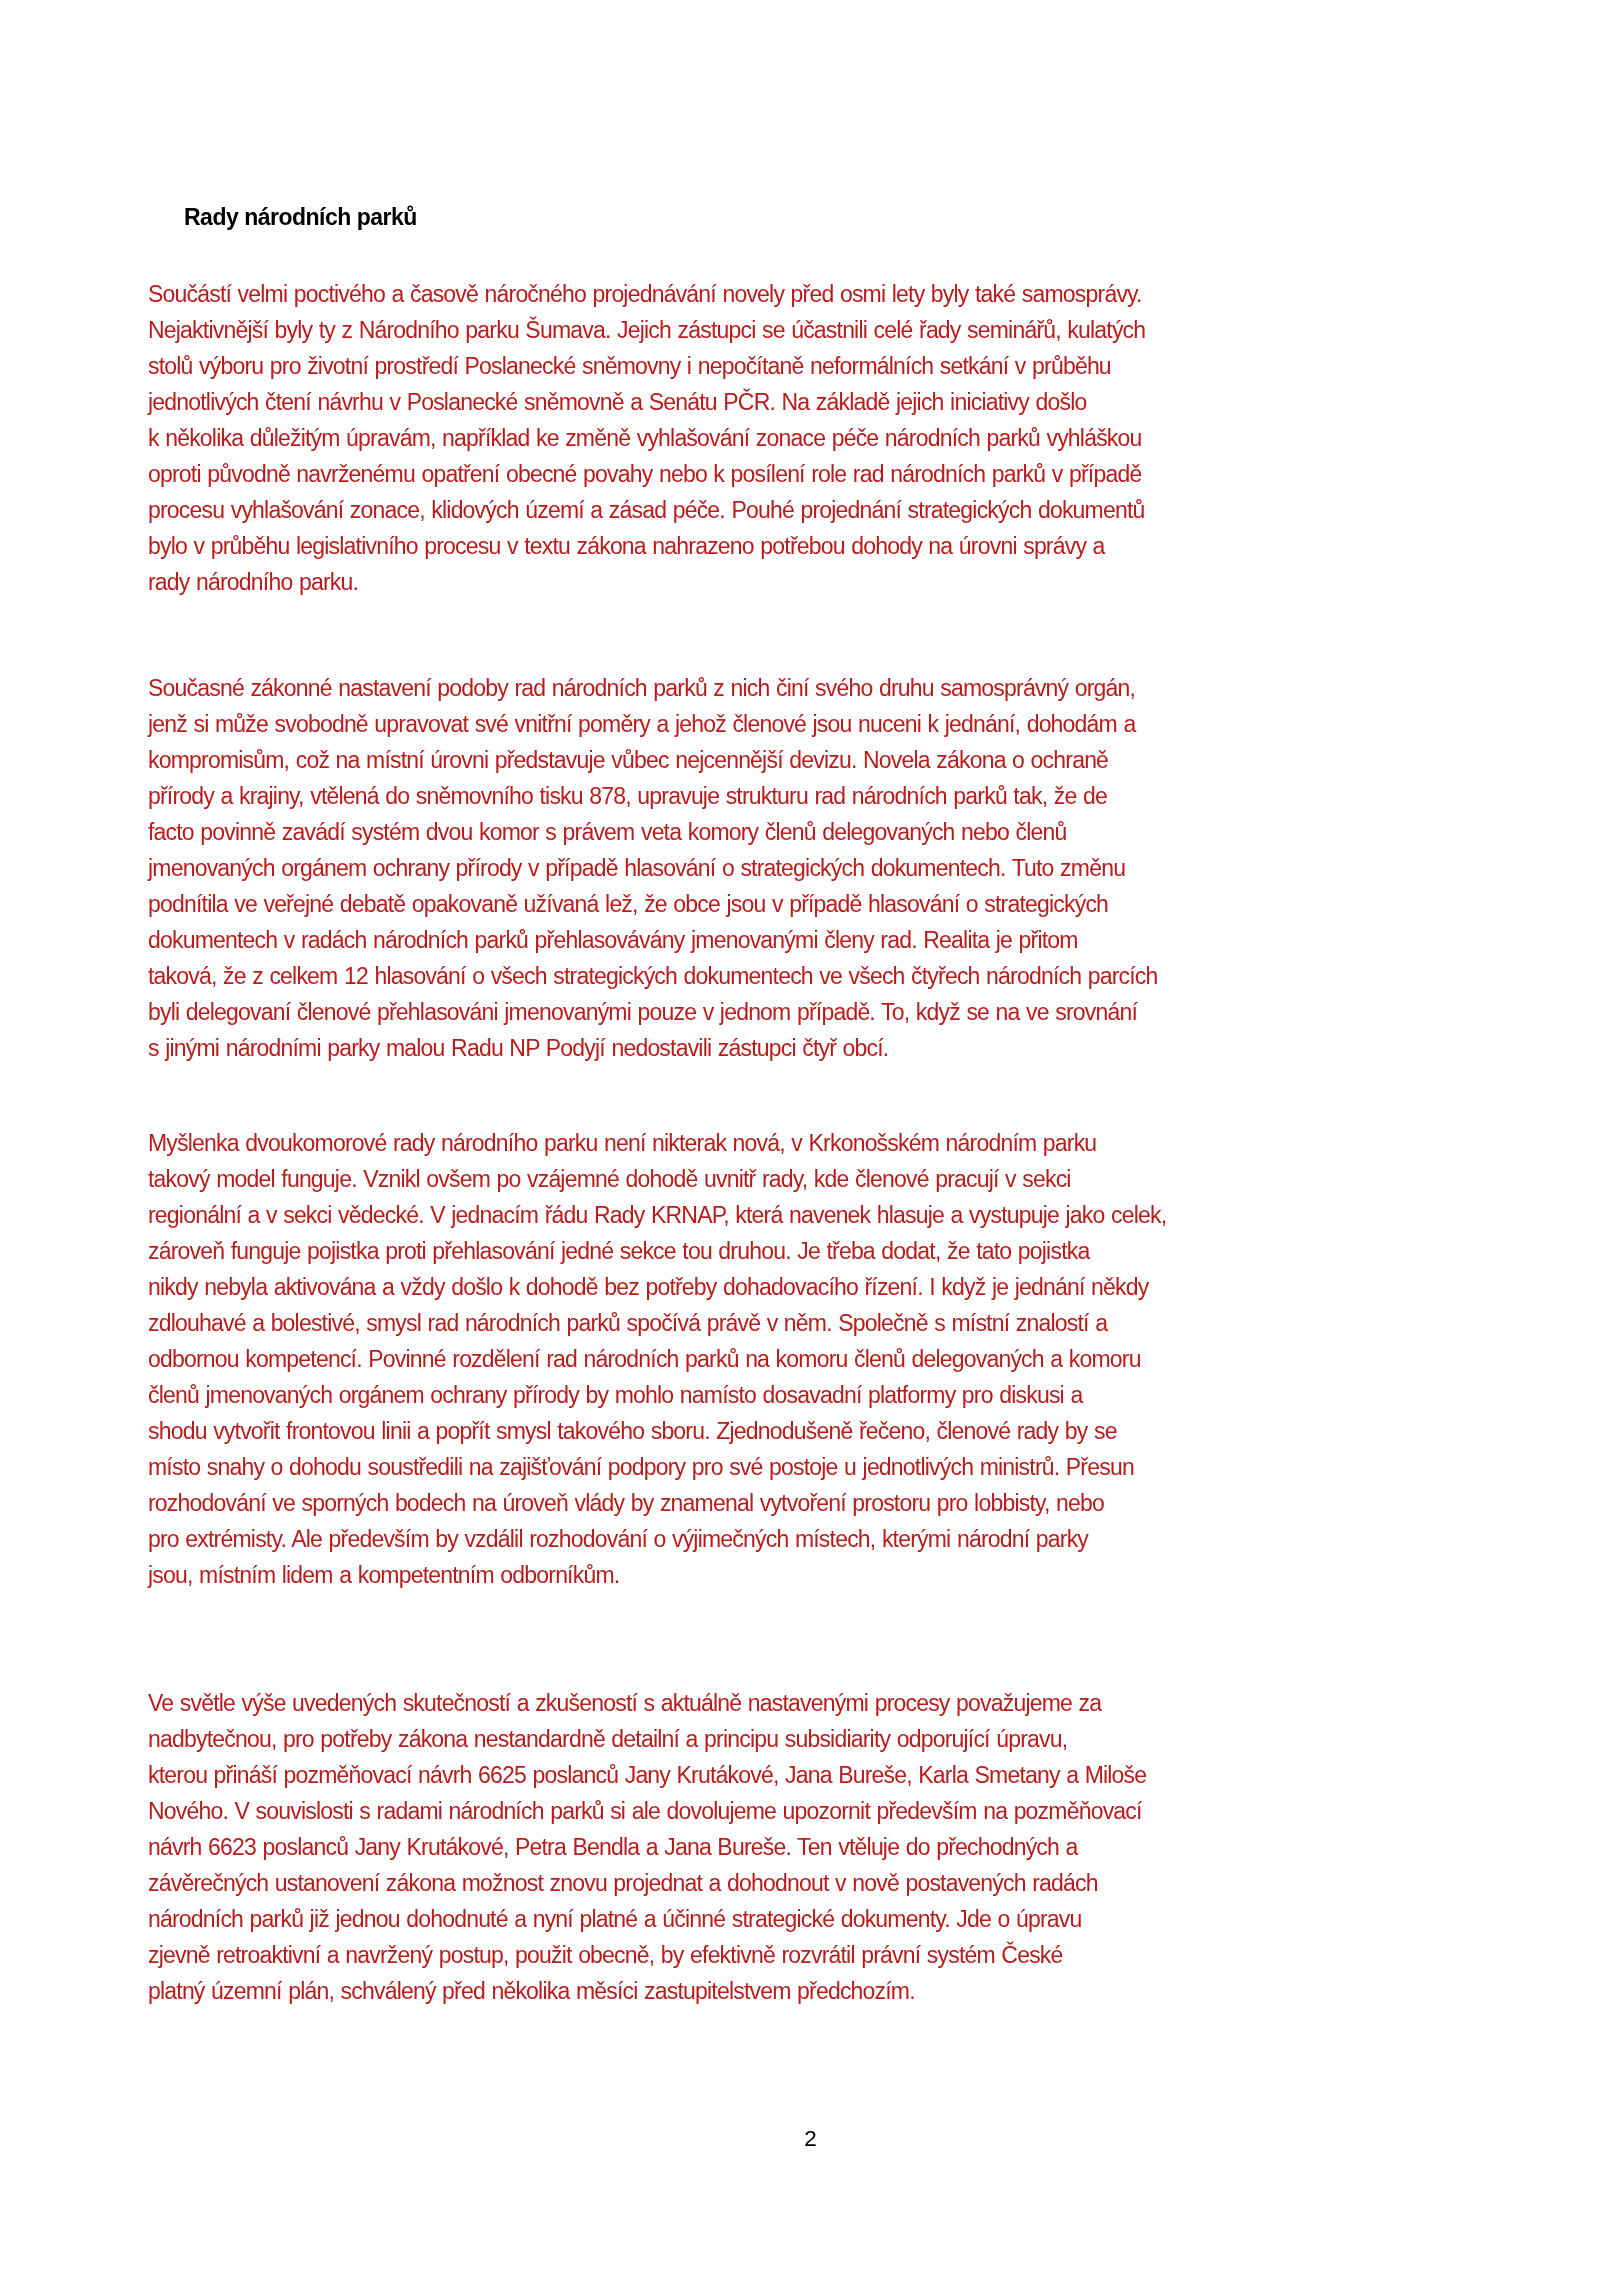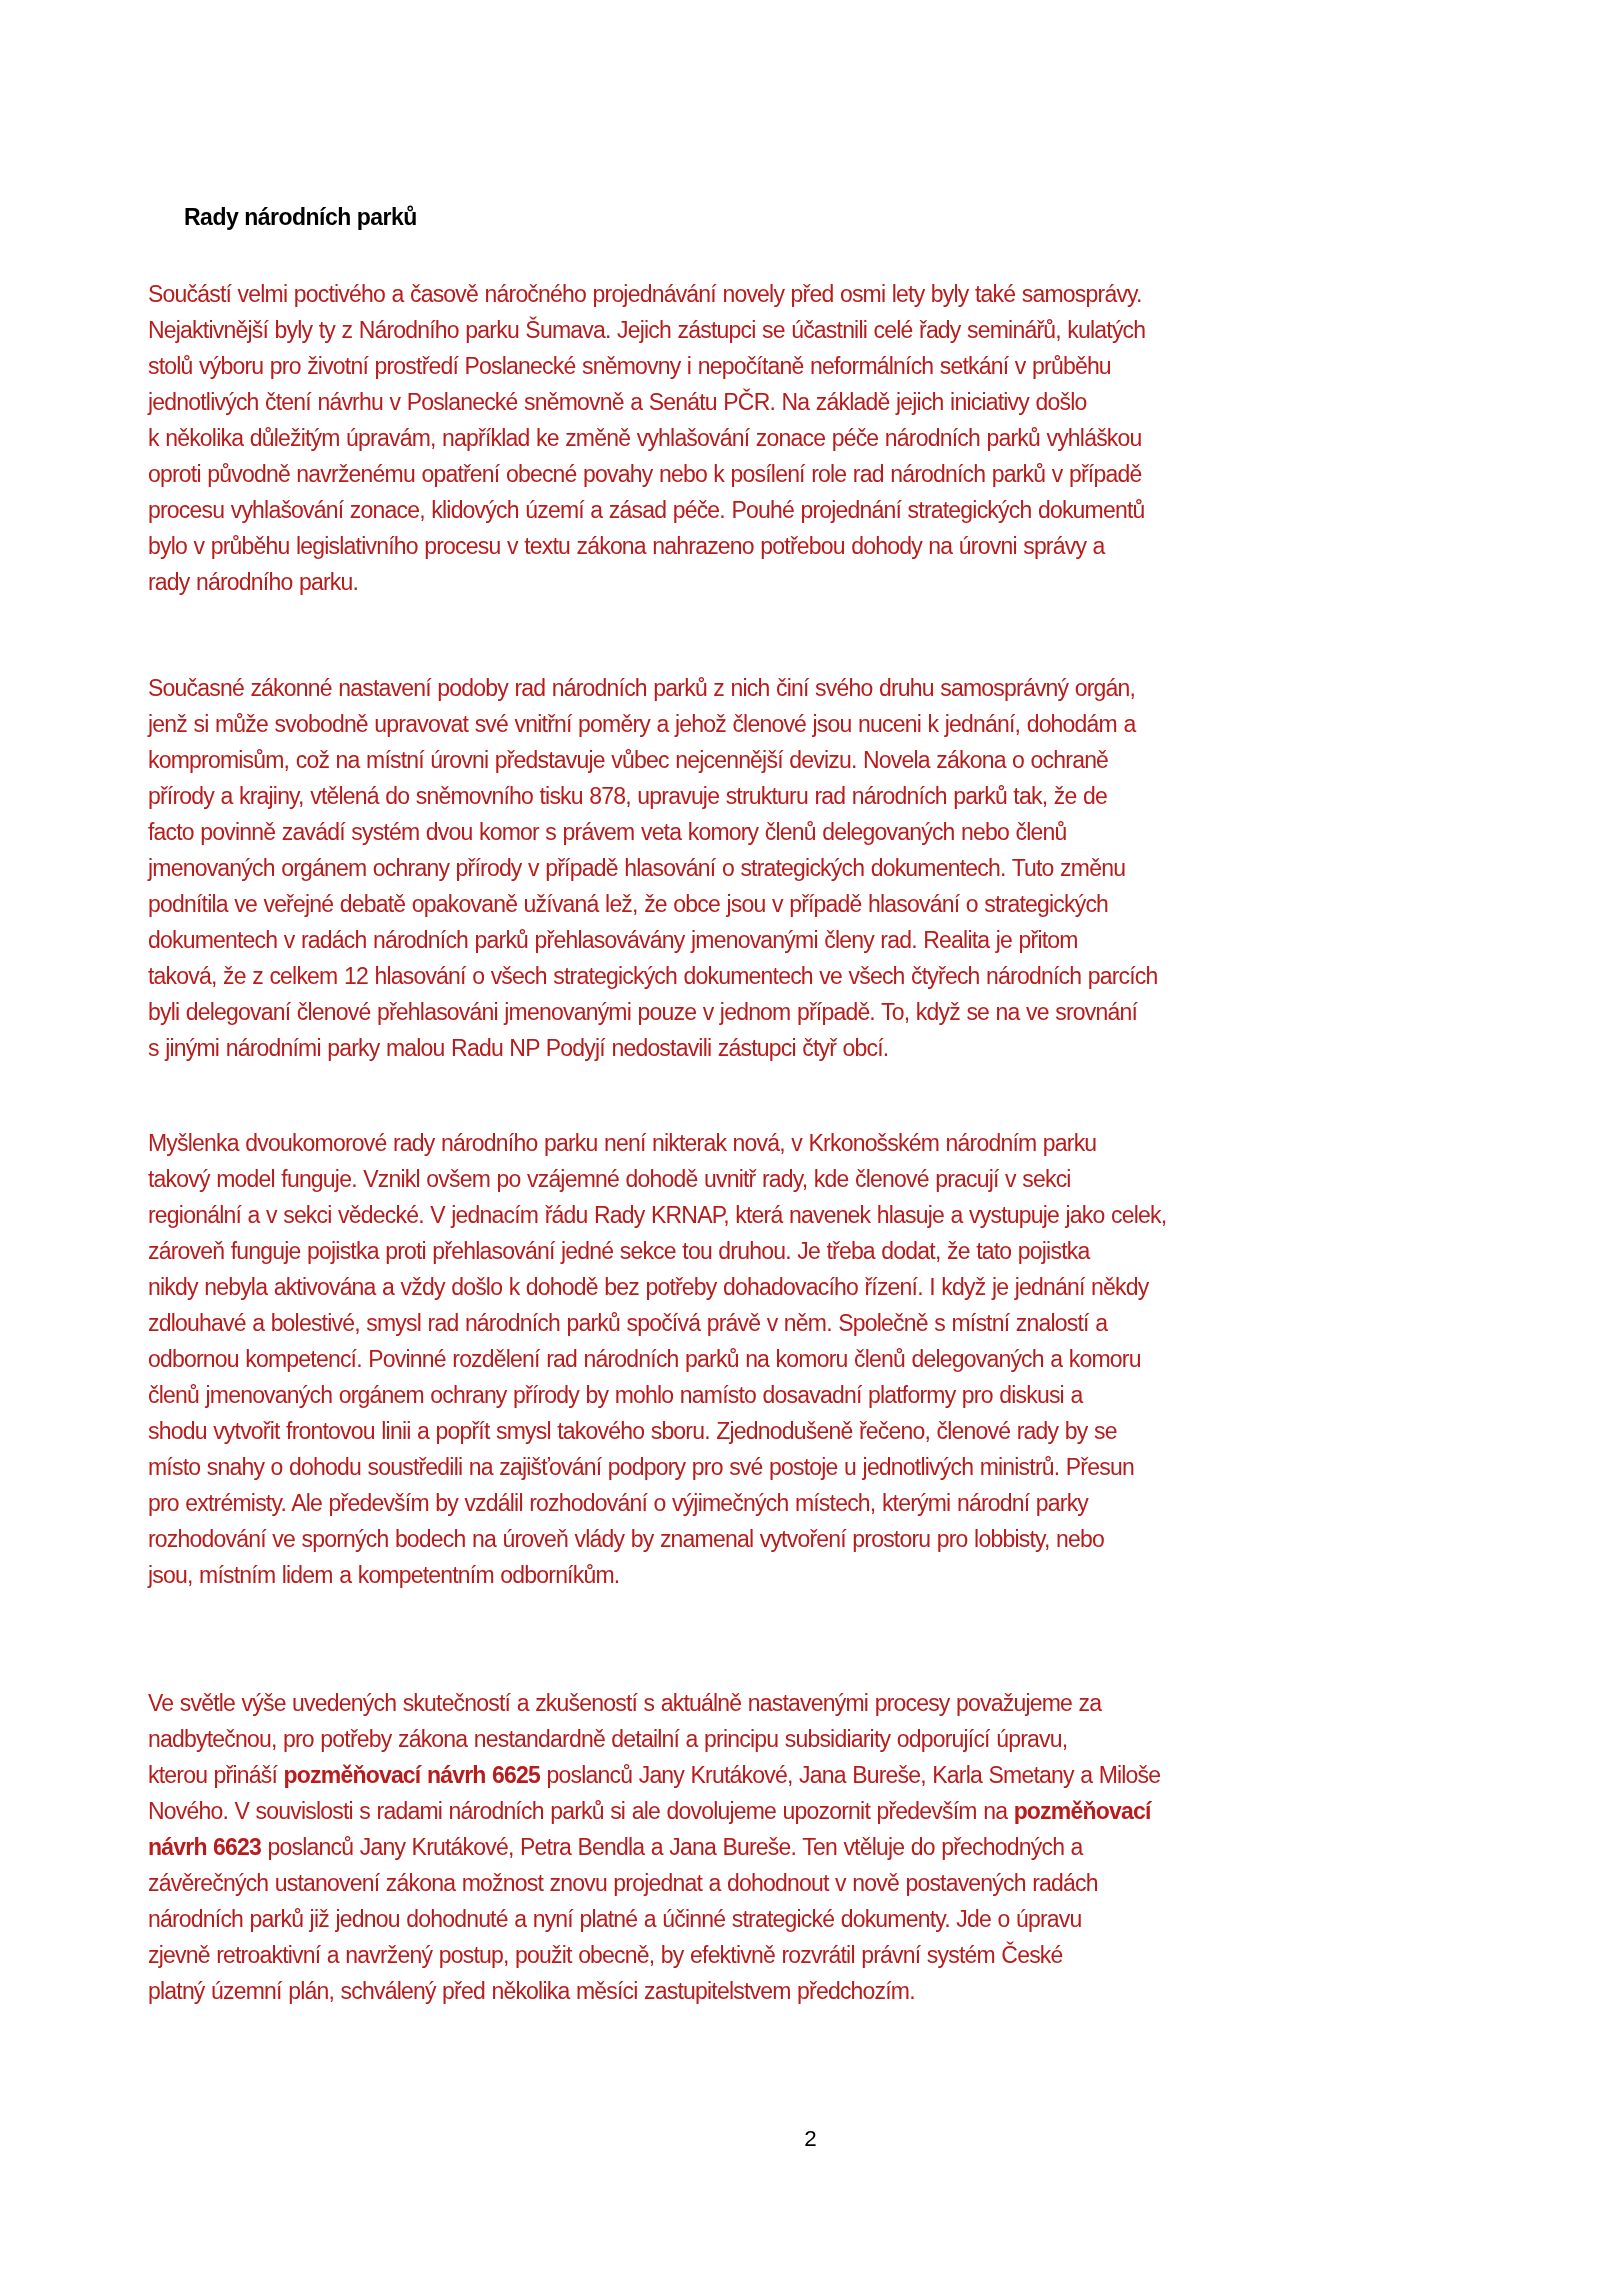--- a/index.html
+++ b/index.html
@@ -11,21 +11,21 @@
     font-size: 23px; line-height: 36px; color: #000; letter-spacing: -0.5px;
     white-space: nowrap;
     margin-left: 36px;
   }
   .para {
     position: absolute; left: 148px; width: 1334px;
     font-family: "Liberation Sans", sans-serif; font-size: 23px;
     line-height: 36px; color: #b91c1c; letter-spacing: -0.8px; word-spacing: 0.9px;
   }
   .line { display: block; white-space: nowrap; height: 36px; }
-  .line b { font-weight: bold; }
+  .line b { font-weight: normal; }
   .p1 { top: 276px; }
   .p2 { top: 670px; }
   .p3 { top: 1125px; }
   .p4 { top: 1685px; }
   .pagenum {
     position: absolute; left: 0; width: 1621px; top: 2121px; text-align: center;
     font-family: "Liberation Sans", sans-serif; font-size: 22.4px; line-height: 36px; color: #000;
   }
 </style>
 </head>
@@ -62,22 +62,22 @@
       <span class="line"><span>Myšlenka dvoukomorové rady národního parku není nikterak nová, v Krkonošském národním parku</span></span>
       <span class="line"><span>takový model funguje. Vznikl ovšem po vzájemné dohodě uvnitř rady, kde členové pracují v sekci</span></span>
       <span class="line"><span>regionální a v sekci vědecké. V jednacím řádu Rady KRNAP, která navenek hlasuje a vystupuje jako celek,</span></span>
       <span class="line"><span>zároveň funguje pojistka proti přehlasování jedné sekce tou druhou. Je třeba dodat, že tato pojistka</span></span>
       <span class="line"><span>nikdy nebyla aktivována a vždy došlo k dohodě bez potřeby dohadovacího řízení. I když je jednání někdy</span></span>
       <span class="line"><span>zdlouhavé a bolestivé, smysl rad národních parků spočívá právě v něm. Společně s místní znalostí a</span></span>
       <span class="line"><span>odbornou kompetencí. Povinné rozdělení rad národních parků na komoru členů delegovaných a komoru</span></span>
       <span class="line"><span>členů jmenovaných orgánem ochrany přírody by mohlo namísto dosavadní platformy pro diskusi a</span></span>
       <span class="line"><span>shodu vytvořit frontovou linii a popřít smysl takového sboru. Zjednodušeně řečeno, členové rady by se</span></span>
       <span class="line"><span>místo snahy o dohodu soustředili na zajišťování podpory pro své postoje u jednotlivých ministrů. Přesun</span></span>
+      <span class="line"><span>rozhodování ve sporných bodech na úroveň vlády by znamenal vytvoření prostoru pro lobbisty, nebo</span></span>
       <span class="line"><span>pro extrémisty. Ale především by vzdálil rozhodování o výjimečných místech, kterými národní parky</span></span>
-      <span class="line"><span>rozhodování ve sporných bodech na úroveň vlády by znamenal vytvoření prostoru pro lobbisty, nebo</span></span>
       <span class="line"><span>jsou, místním lidem a kompetentním odborníkům.</span></span>
     </div>
   <div class="para p4">
       <span class="line"><span>Ve světle výše uvedených skutečností a zkušeností s aktuálně nastavenými procesy považujeme za</span></span>
       <span class="line"><span>nadbytečnou, pro potřeby zákona nestandardně detailní a principu subsidiarity odporující úpravu,</span></span>
       <span class="line"><span>kterou přináší </span><b>pozměňovací návrh 6625</b><span> poslanců Jany Krutákové, Jana Bureše, Karla Smetany a Miloše</span></span>
       <span class="line"><span>Nového. V souvislosti s radami národních parků si ale dovolujeme upozornit především na </span><b>pozměňovací</b></span>
       <span class="line"><b>návrh 6623</b><span> poslanců Jany Krutákové, Petra Bendla a Jana Bureše. Ten vtěluje do přechodných a</span></span>
       <span class="line"><span>závěrečných ustanovení zákona možnost znovu projednat a dohodnout v nově postavených radách</span></span>
       <span class="line"><span>národních parků již jednou dohodnuté a nyní platné a účinné strategické dokumenty. Jde o úpravu</span></span>

